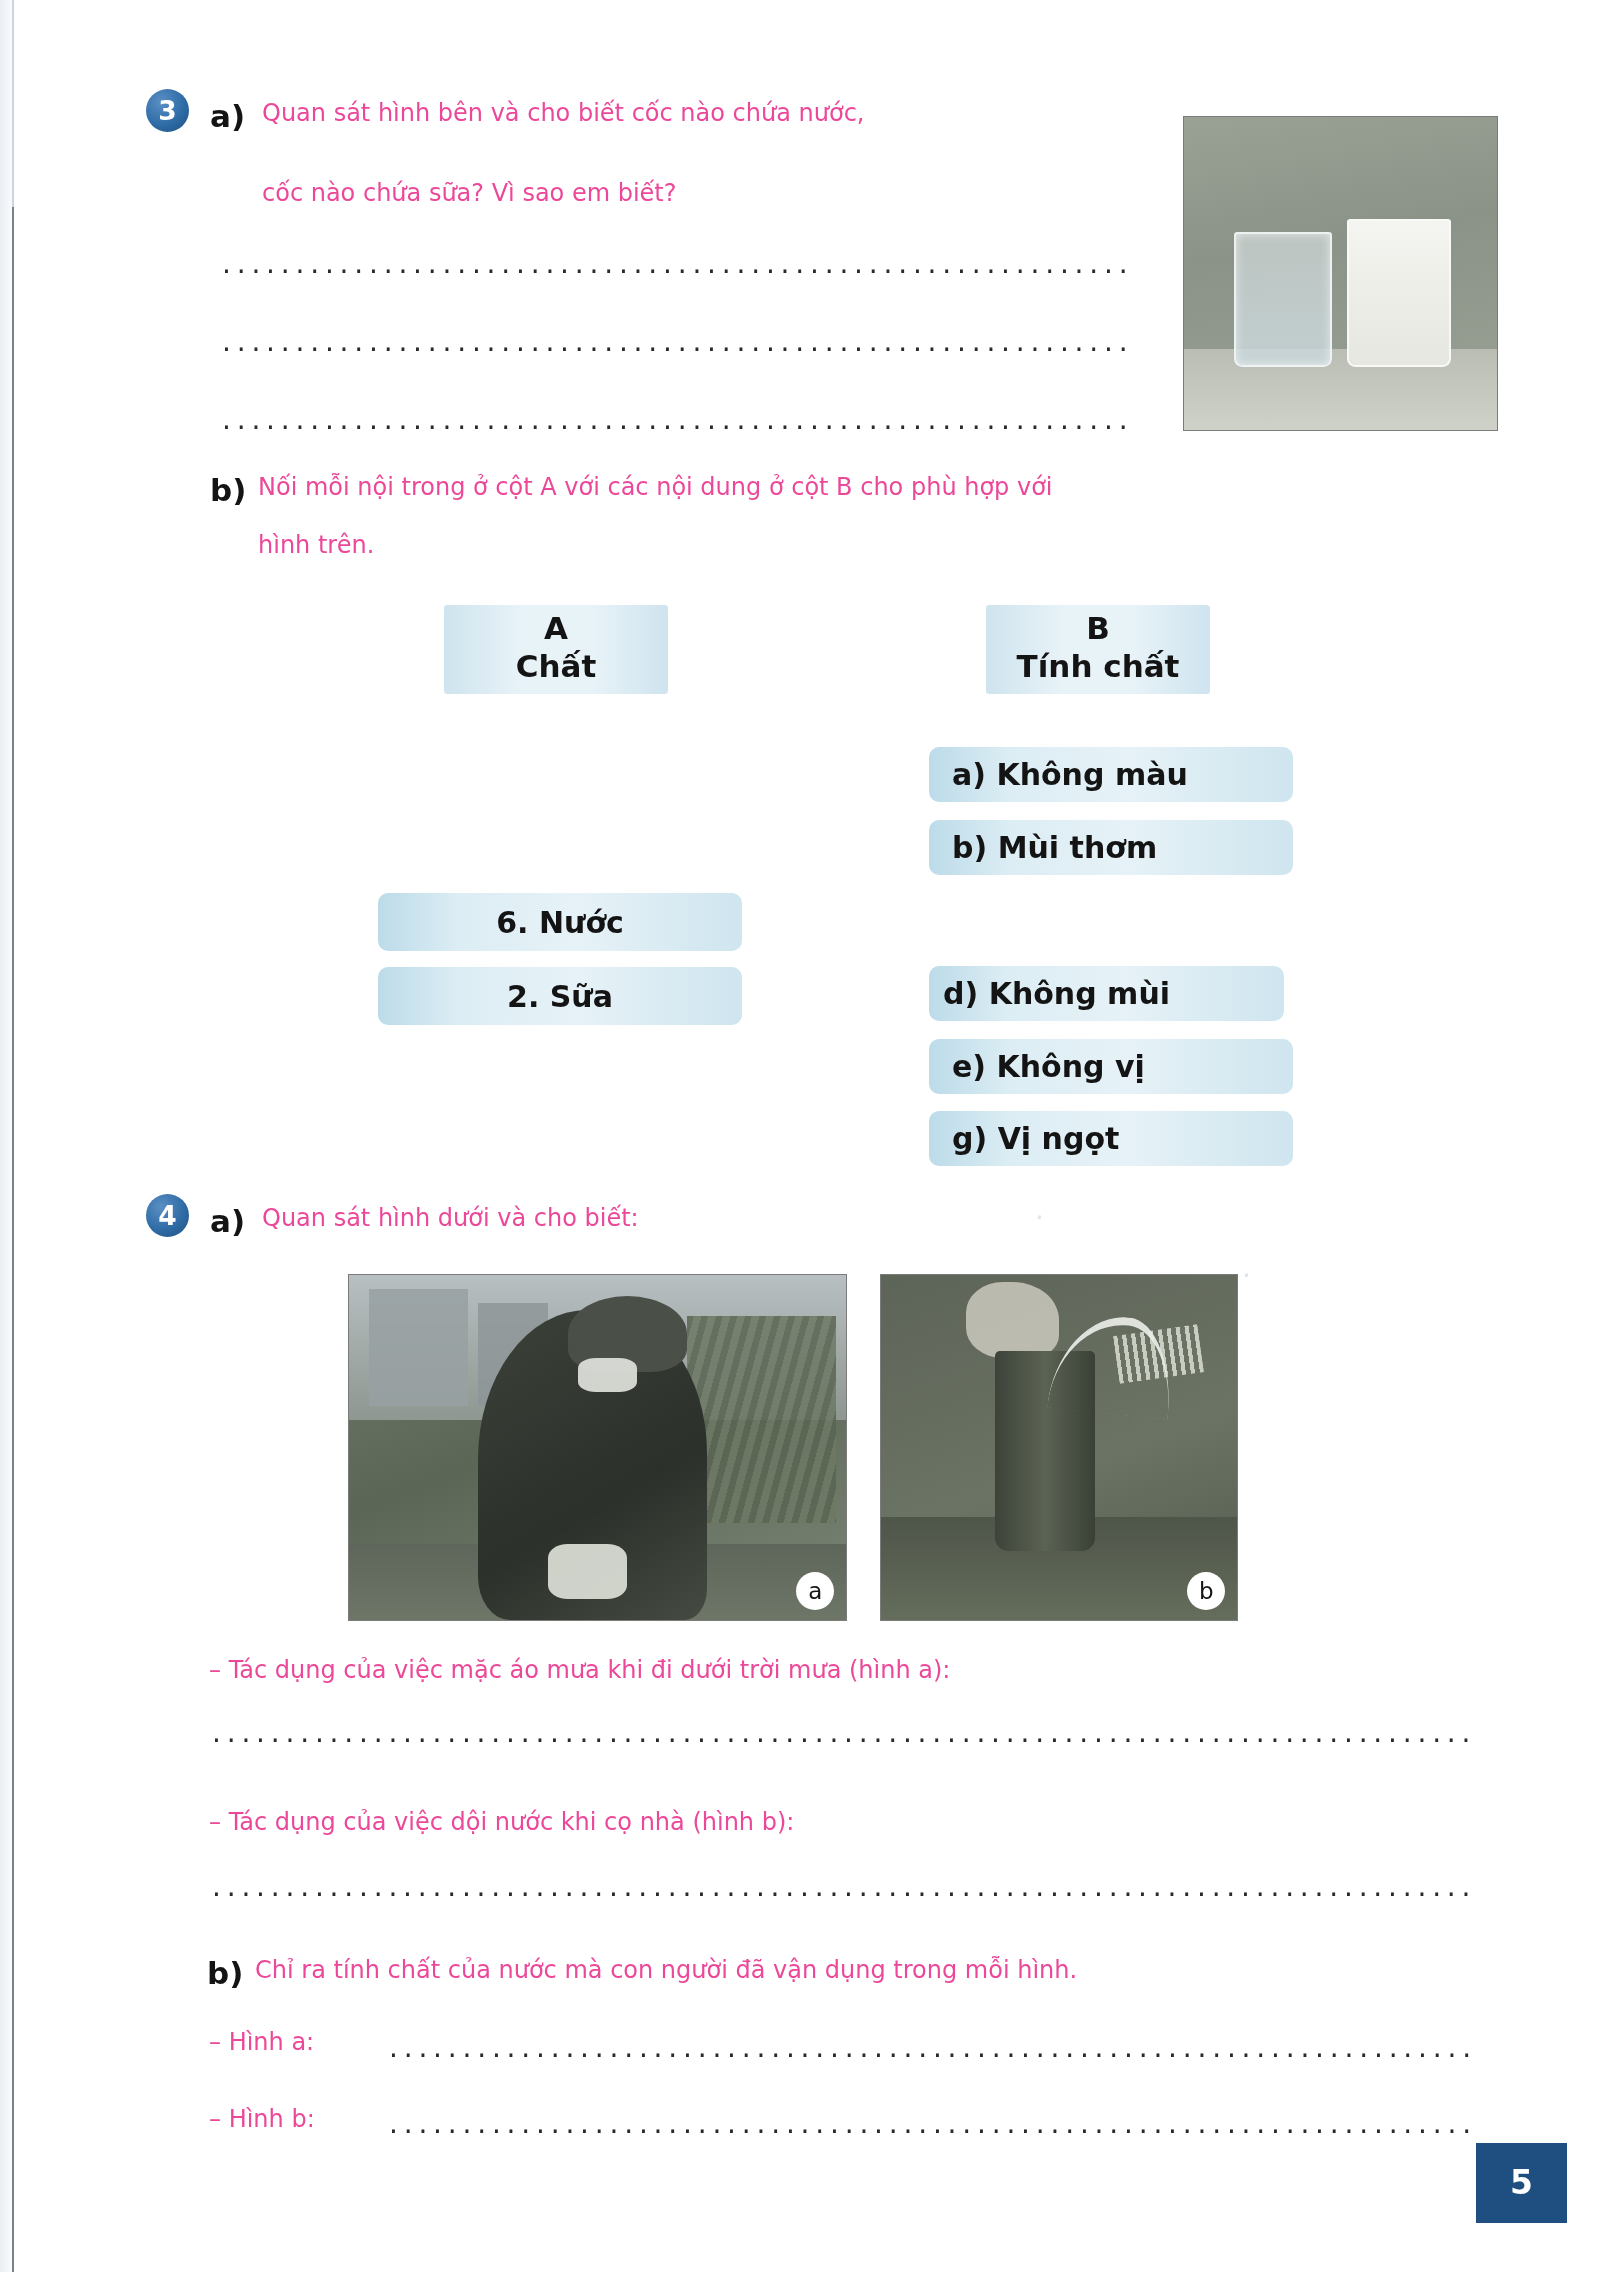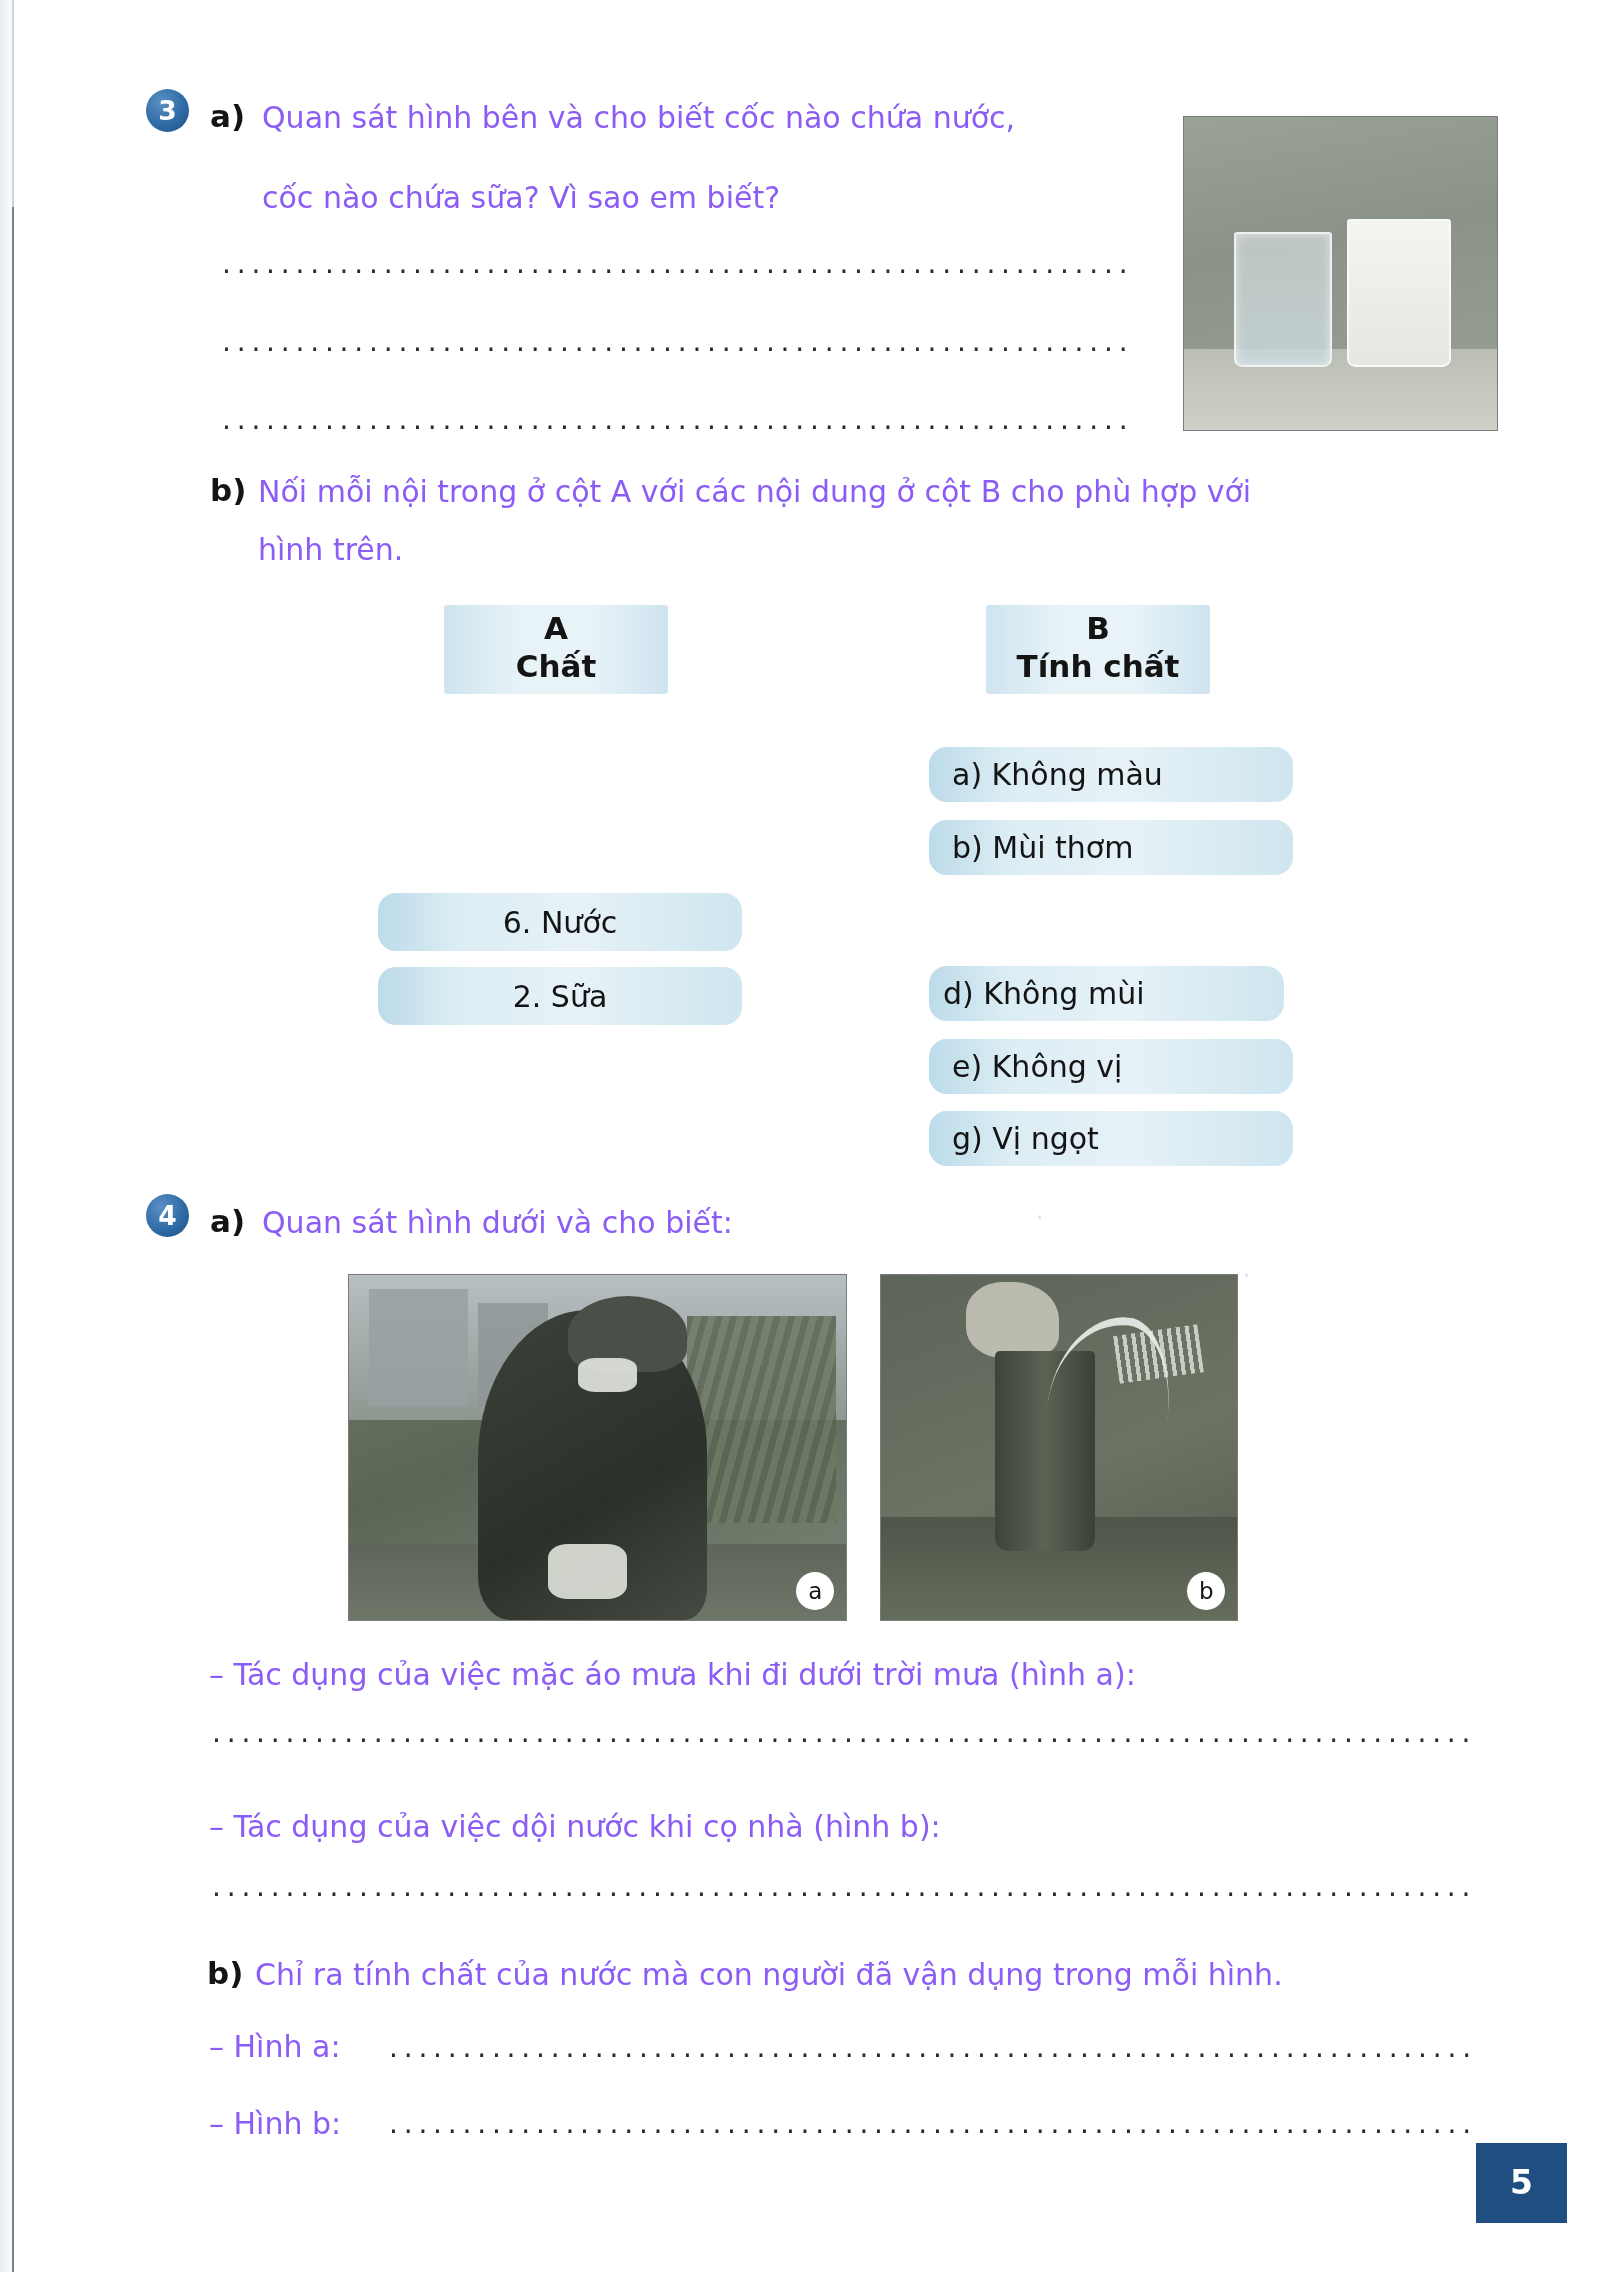--- a/index.html
+++ b/index.html
@@ -48,23 +48,23 @@
     position: absolute;
     left: 0; top: 0;
     width: 1617px;
     height: 2273px;
   }
 
   
   .txt {
     position: absolute;
     font-family: "DejaVu Sans", sans-serif;
-    font-size: 30px;
+    font-size: 24px;
     line-height: 1.32;
-    color: #8b5cf6;
+    color: #ec4899;
     white-space: nowrap;
   }
 
   .qnum {
     position: absolute;
     width: 43px;
     height: 43px;
     border-radius: 50%;
     background: radial-gradient(circle at 35% 30%, #5a8fc4 0%, #2f6ca6 55%, #1f4f80 100%);
     color: #ffffff;
@@ -255,28 +255,29 @@
     padding: 5px 0 8.3px 0;
     line-height: 1.22;
     font-family: "DejaVu Sans", sans-serif;
   }
   .col-head .ch1 { display:block; }
   .col-head .ch2 { display:block; }
 
   .opt {
     position: absolute;
     background: linear-gradient(to right, #bcdbe9 0%, #dcedf4 22%, #e6f2f7 55%, #cfe5ef 100%);
-    border-radius: 18px;
+    border-radius: 10px;
     font-size: 30px;
     color: #141414;
     display: flex;
     align-items: center;
     padding-left: 23px;
     font-family: "DejaVu Sans", sans-serif;
     white-space: nowrap;
+    font-weight: bold;
   }
   .opt-a { justify-content: center; padding-left: 0; }
 
   
   .pagenum {
     position: absolute;
     right: 50px;
     bottom: 50px;
     width: 91px;
     height: 80px;

